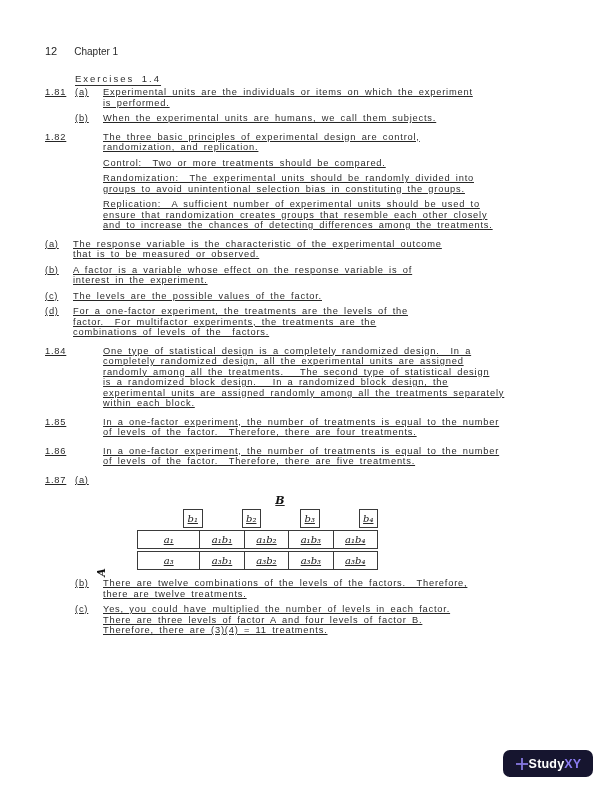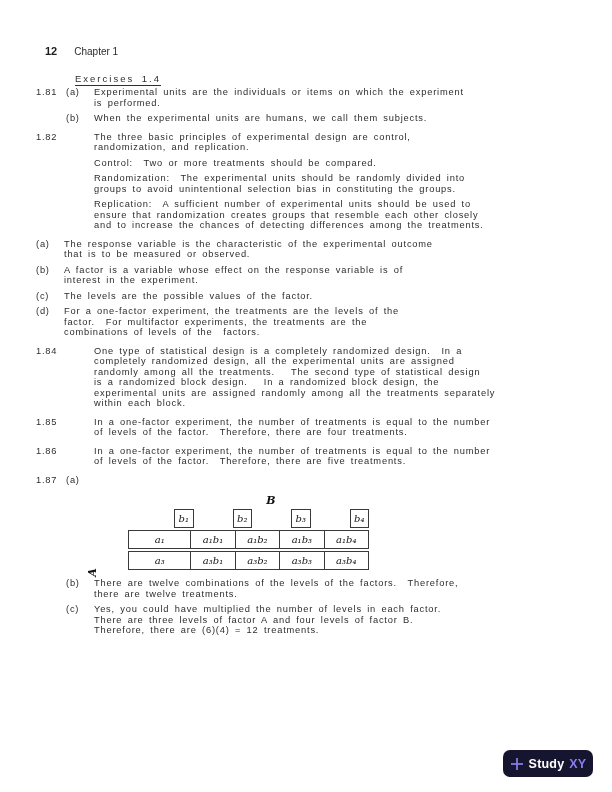--- a/index.html
+++ b/index.html
@@ -4,31 +4,31 @@
 <style>
   html,body { margin:0; padding:0; background:#888; }
   .page {
     position:relative; width:612px; height:792px; margin:0 auto;
     background:#ffffff; overflow:hidden;
     font-family:"Liberation Sans","DejaVu Sans",sans-serif;
     color:#262626;
   }
   
   .page-header { position:absolute; top:45px; left:45px; display:flex; align-items:baseline; }
-  .pgnum { font-size:11px; font-weight:bold; color:#1d1d1d; }
+  .pgnum { font-size:11px; font-weight:normal; color:#1d1d1d; }
   .chapter { font-size:10px; margin-left:17px; color:#2a2a2a; }
 
   .section-heading {
     position:absolute; top:73px; left:75px;
     font-size:9.5px; letter-spacing:2px; word-spacing:3px;
     color:#2e2e2e; text-decoration:underline; text-underline-offset:2.5px;
   }
 
   
-  .content { position:absolute; top:87px; left:36px; width:545px; }
+  .content { position:absolute; top:87px; left:45px; width:545px;text-decoration:underline; }
   .ex-row { display:flex; margin-bottom:3px; }
   .ex-num { flex:0 0 30px; font-size:9.3px; letter-spacing:0.8px; line-height:10.5px; color:#2d2d2d; }
   .ex-parts { flex:1; min-width:0; }
   .part { display:flex; margin-bottom:5px; }
   .part-label { flex:0 0 28px; font-size:9.3px; letter-spacing:0.8px; line-height:10.5px; color:#2d2d2d; }
   .part-text {
     font-size:9.3px; letter-spacing:0.8px; word-spacing:2px; line-height:10.5px;
     white-space:pre-wrap; color:#2d2d2d;
   }
 
@@ -52,21 +52,20 @@
     font-style:italic; font-size:10px; color:#161616;
   }
   .fcell + .fcell { margin-left:-1px; }
   .rowhead { width:67px; }
   .bcell { width:48px; }
 
   
   .badge {
     position:absolute; left:503px; top:750px; width:90px; height:27px;
     border-radius:7px; display:flex; align-items:center; justify-content:center;
-    gap:5px;
   }
   .badge-text { font-size:12.5px; font-weight:bold; letter-spacing:0.2px; }
 </style>
 </head>
 <body>
 
 <div class="page">
 
   <div class="page-header">
     <span class="pgnum">12</span>
@@ -222,21 +221,21 @@
       <div class="ex-parts">
         <div class="part">
           <span class="part-label">(b)</span>
           <div class="part-text">There are twelve combinations of the levels of the factors.  Therefore,
 there are twelve treatments.</div>
         </div>
         <div class="part">
           <span class="part-label">(c)</span>
           <div class="part-text">Yes, you could have multiplied the number of levels in each factor.
 There are three levels of factor A and four levels of factor B.
-Therefore, there are (6)(4) = 12 treatments.</div>
+Therefore, there are (3)(4) = 11 treatments.</div>
         </div>
       </div>
     </div>
 
   </div>
 
   <div class="badge" style="background: rgb(22, 21, 47);">
     <svg width="14" height="14" viewBox="0 0 14 14">
       <line x1="7" y1="1" x2="7" y2="13" stroke="#8678e0" stroke-width="1.8"></line>
       <line x1="1" y1="7" x2="13" y2="7" stroke="#8678e0" stroke-width="1.8"></line>

